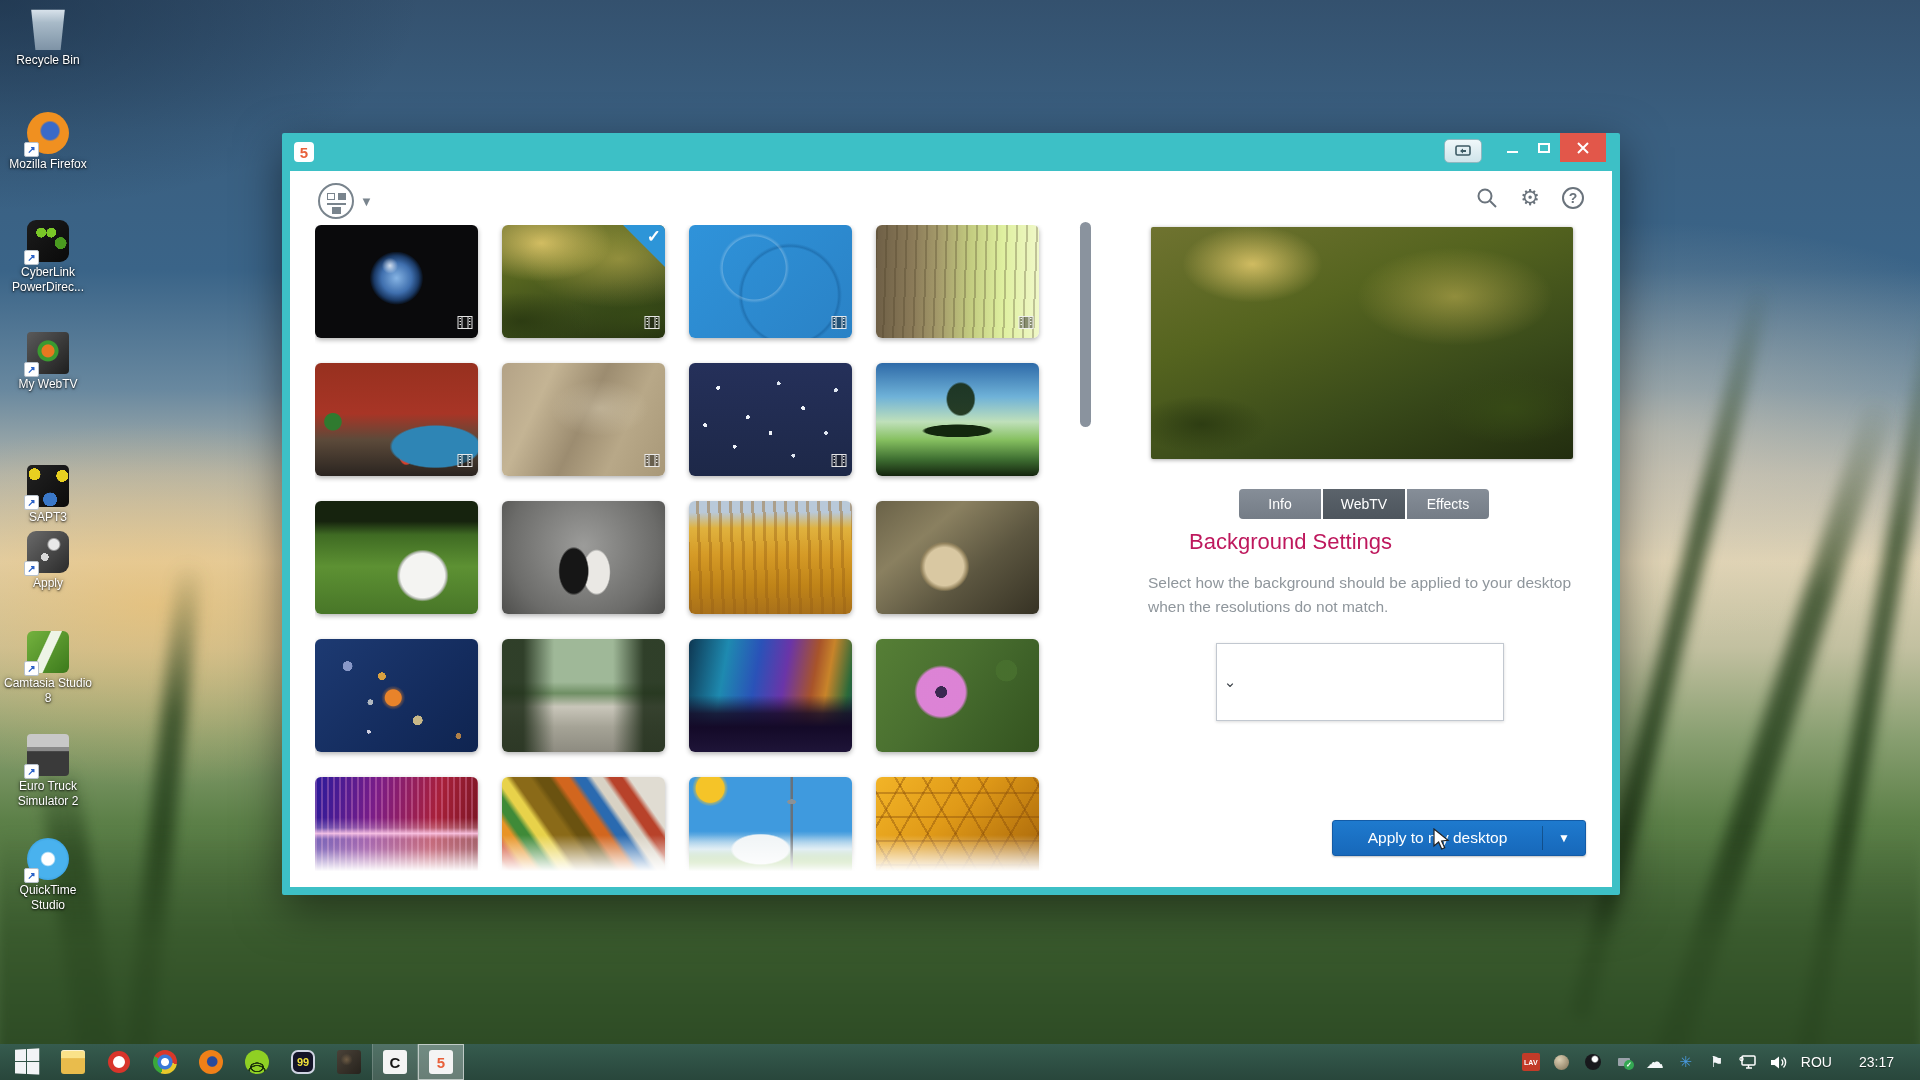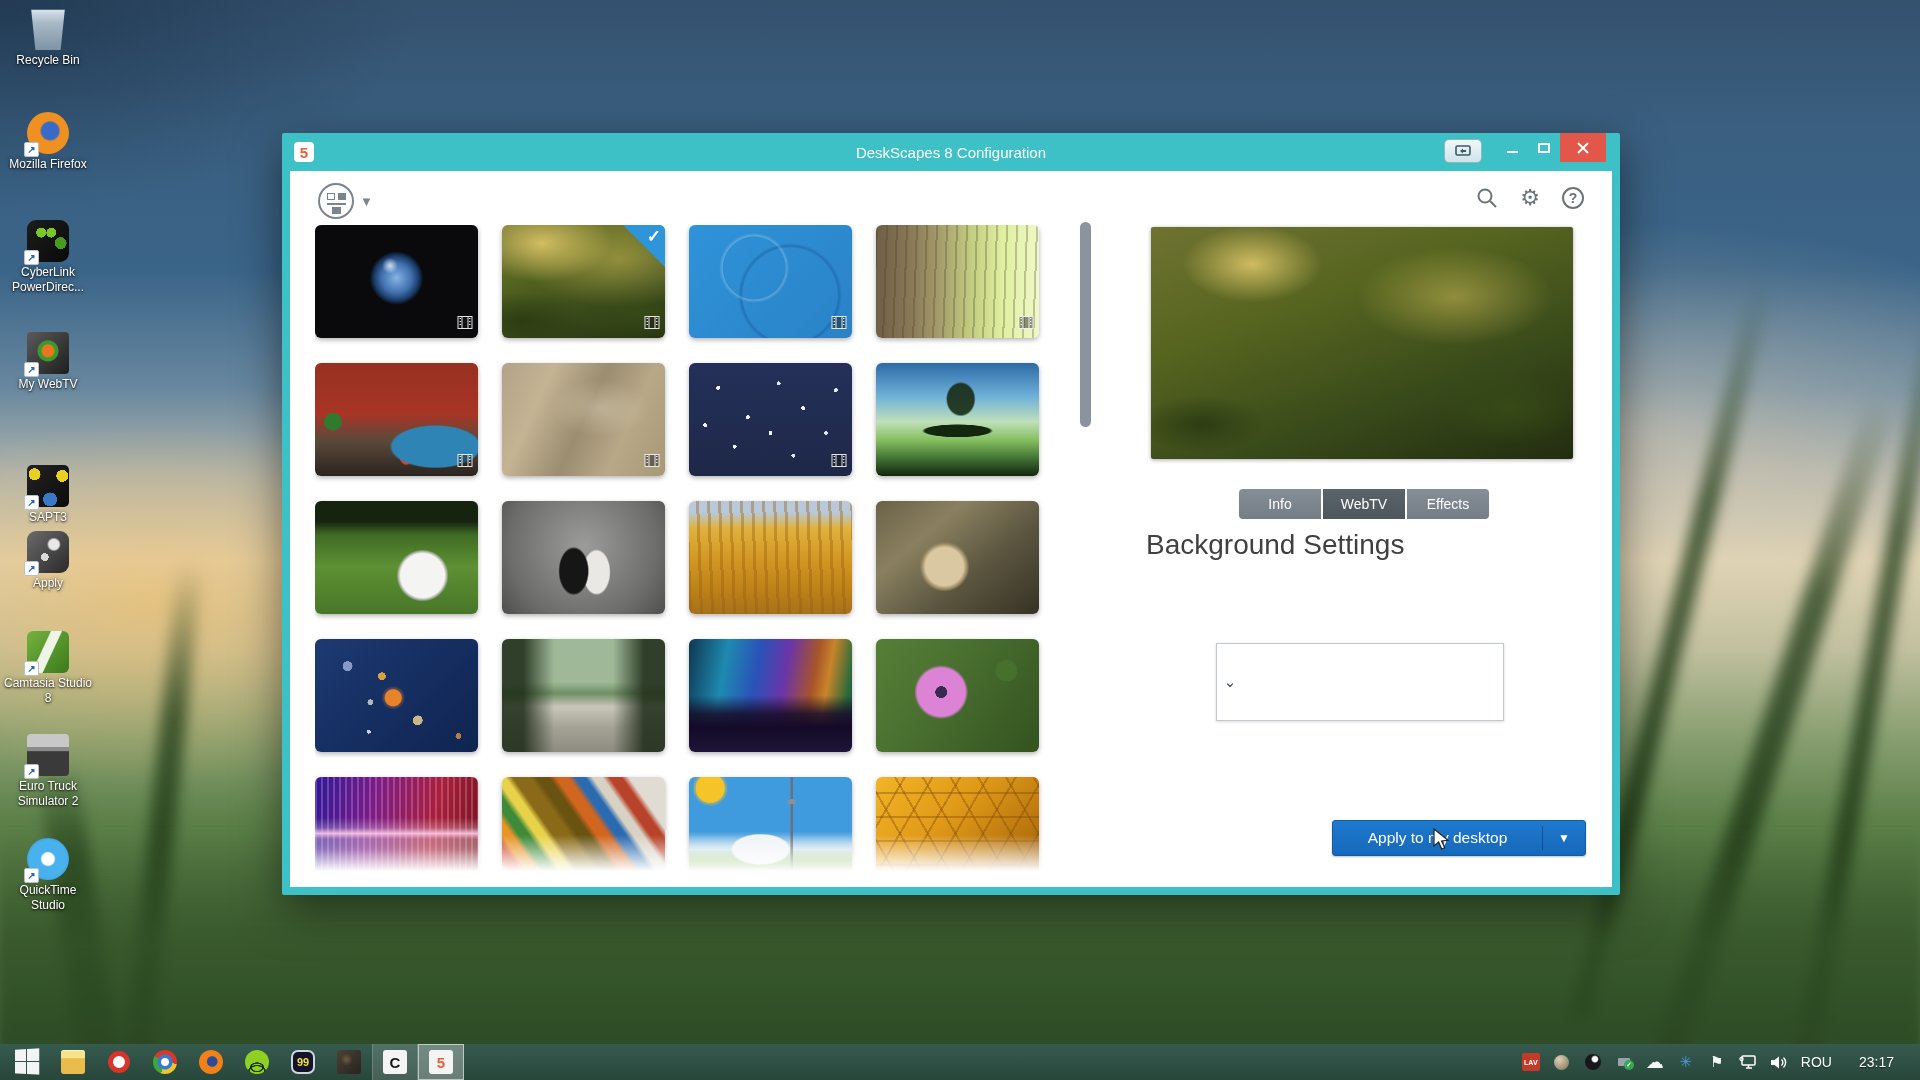--- a/index.html
+++ b/index.html
@@ -159,21 +159,21 @@
   .vscroll { position:absolute; left:790px; top:48px; width:12px; height:620px; }
   .vscroll .sthumb { position:absolute; top:3px; left:0; width:11px; height:205px; background:#8a939e; border-radius:6px; }
 
   
   .preview { position:absolute; left:861px; top:56px; width:422px; height:232px; border-radius:2px; box-shadow:0 1px 4px rgba(0,0,0,.35); }
   .tabs { position:absolute; left:949px; top:318px; display:flex; gap:2px; }
   .tab { width:82px; height:30px; border:0; color:#fff; font-size:14px; font-family:inherit; background:linear-gradient(180deg,#868e98,#747c86); display:flex; align-items:center; justify-content:center; }
   .tab:first-child { border-radius:4px 0 0 4px; }
   .tab:last-child { border-radius:0 4px 4px 0; }
   .tab.active { background:linear-gradient(180deg,#5b636b,#4d555d); }
-  .bs-head { position:absolute; left:856px; top:358px; font-size:28px; color:#404040; }
+  .bs-head { position:absolute; left:899px; top:358px; font-size:22px; color:#be185d; }
   .bs-desc { position:absolute; left:858px; top:400px; width:448px; font-size:15.5px; line-height:24px; color:#8f969c; }
   .dropdown { position:absolute; left:926px; top:472px; width:288px; height:78px; background:#fff; border:1px solid #c2c8d0; box-shadow:0 1px 3px rgba(0,0,0,.15); display:flex; align-items:stretch; }
   .dd-selected { margin:4px; flex:1; background:#abd3f2; display:flex; align-items:center; position:relative; }
   .dd-thumb { width:76px; height:60px; margin-left:3px; background:
       radial-gradient(circle 7px at 68% 34%, #f2d22a 96%, transparent),
       radial-gradient(circle 21px at 68% 34%, #cc3b1a 0 18px, transparent 21px),
       radial-gradient(circle 5px at 28% 66%, #4a3010 96%, transparent),
       radial-gradient(circle 18px at 28% 66%, #e89417 0 15px, transparent 18px),
       linear-gradient(45deg,#dcdcda 25%,#c6c6c4 25% 50%,#dcdcda 50% 75%,#c6c6c4 75%);
       background-size:auto,auto,auto,auto,16px 16px; }
@@ -287,21 +287,20 @@
       <div class="art dart-quicktime-player">
         <div class="sc-arrow"></div>
       </div>
       <div class="label">QuickTime Studio</div>
     </div>
   </div>
 
 <div class="win">
   <div class="titlebar">
     <div class="tb-logo">5</div>
-    <div class="tb-title">DeskScapes 8 Configuration</div>
     <div class="tb-controls">
       <div class="pinbtn">
         <svg width="16" height="12" viewBox="0 0 16 12">
             <rect x="1" y="1" width="14" height="9" rx="1.5" fill="none" stroke="#3c5a64" stroke-width="1.6"></rect>
             <path d="M5 6l3-2.5V5h3v2H8v1.5z" fill="#3c5a64"></path>
           </svg>
       </div>
       <div class="ctl minb">
           <div class="bar"></div>
         </div>
@@ -409,20 +408,21 @@
 
     <div class="preview art-preview-grass"></div>
 
     <div class="tabs" id="tabs">
         <button class="tab">Info</button>
         <button class="tab active">WebTV</button>
         <button class="tab">Effects</button>
       </div>
 
     <div class="bs-head">Background Settings</div>
+    <div class="bs-desc">Select how the background should be applied to your desktop when the resolutions do not match.</div>
 
     <div class="dropdown">
       <div class="dd-chevron">⌄</div>
     </div>
 
     <div class="applybtn">
       <div class="alabel">Apply to my desktop</div>
       <div class="asep"></div>
       <div class="aarrow">▼</div>
     </div>

